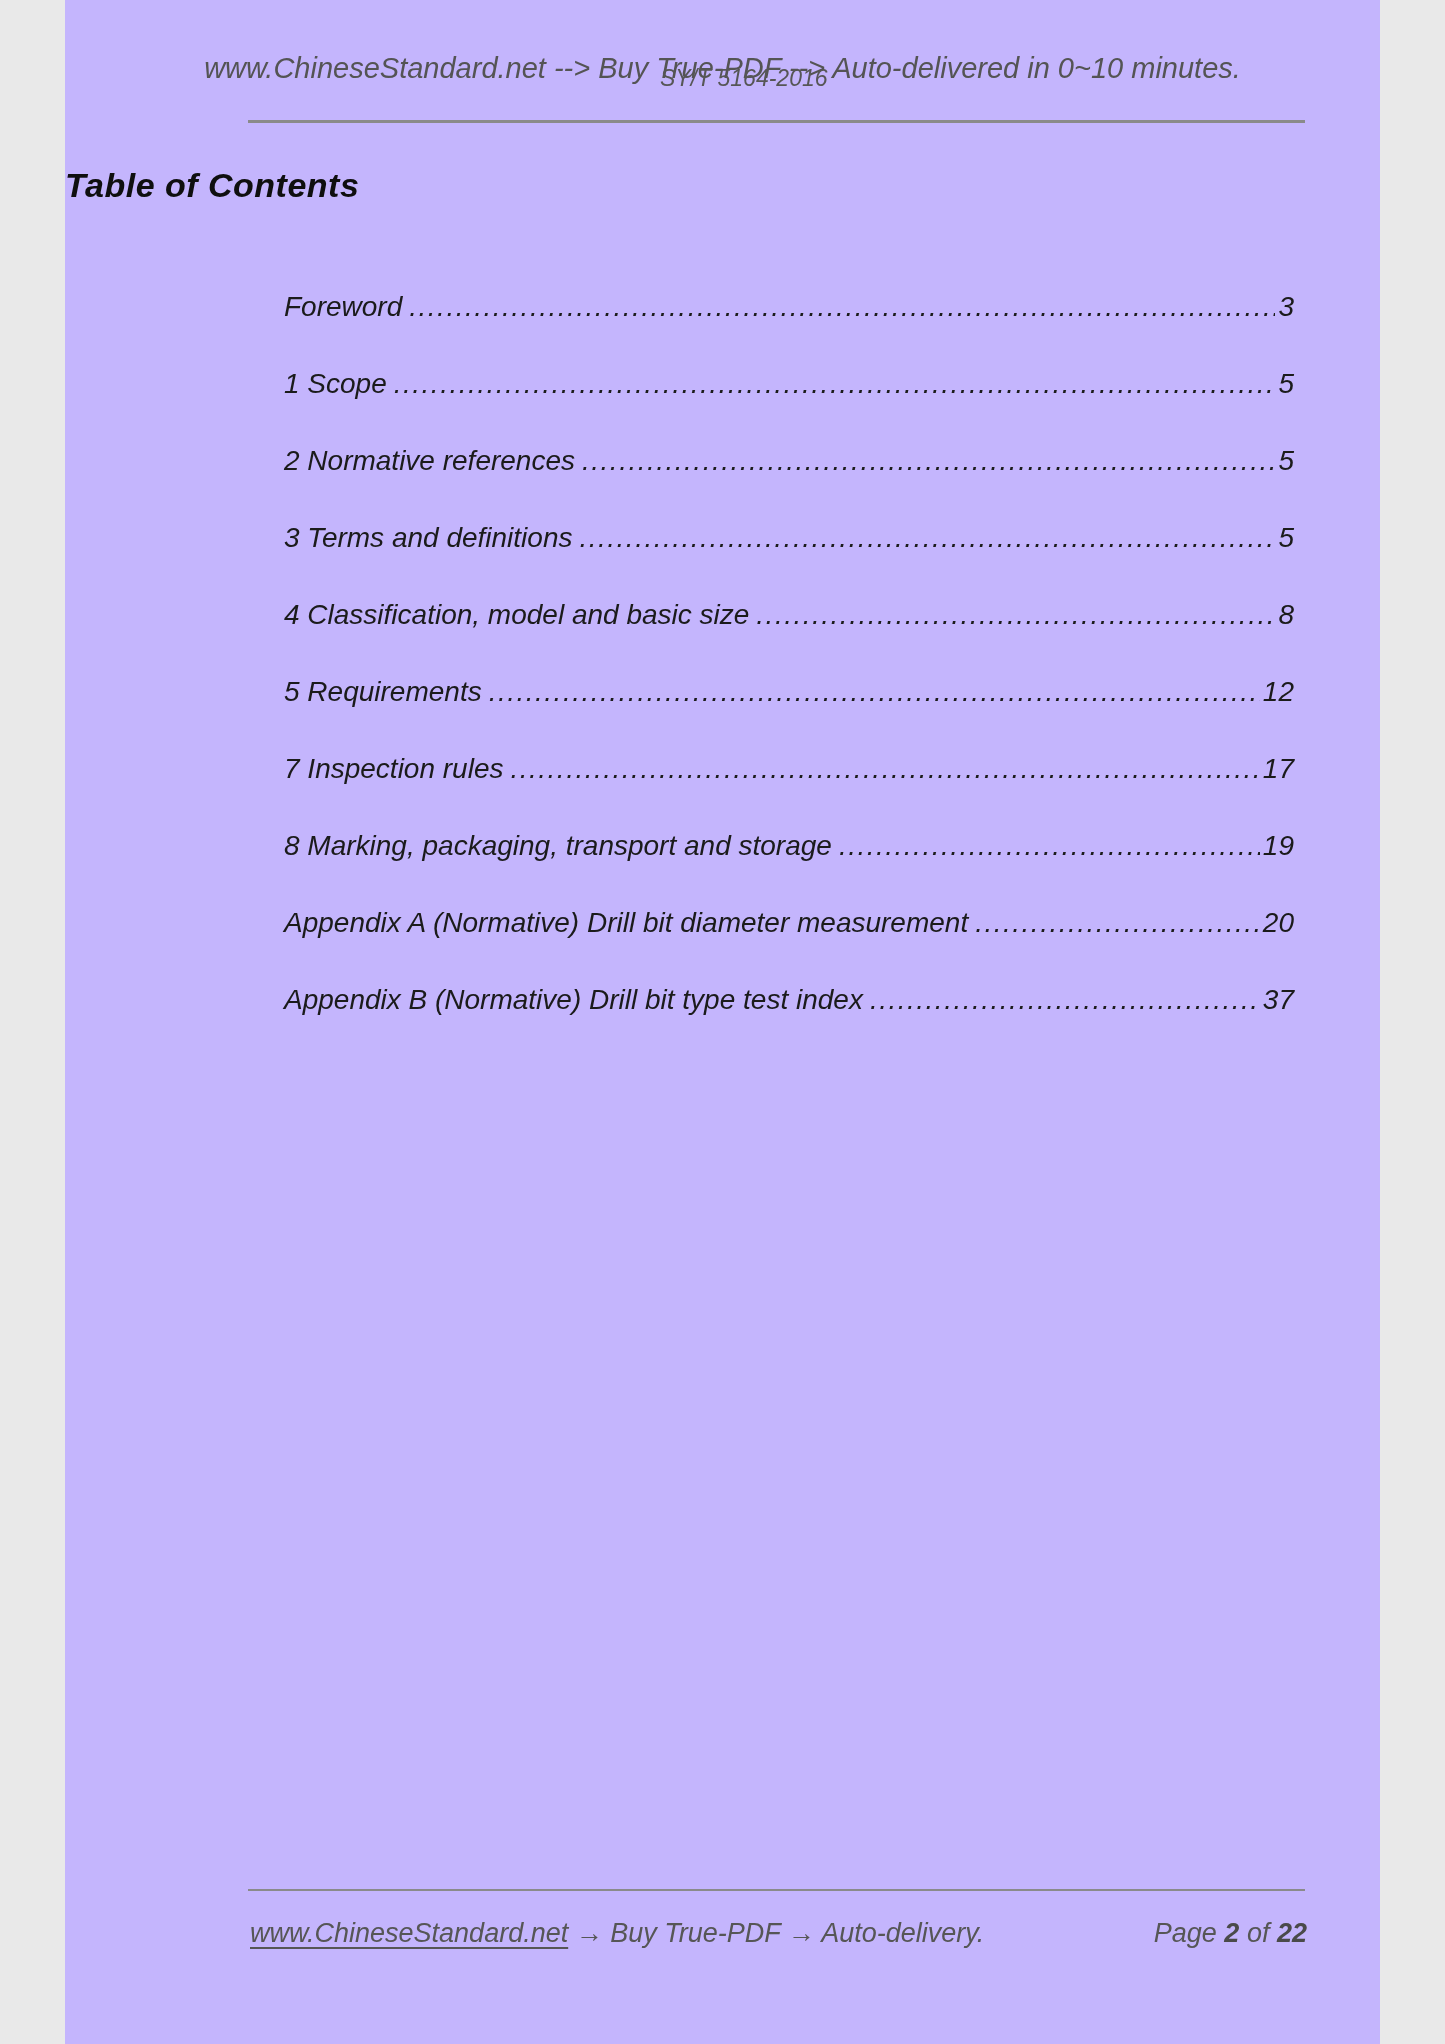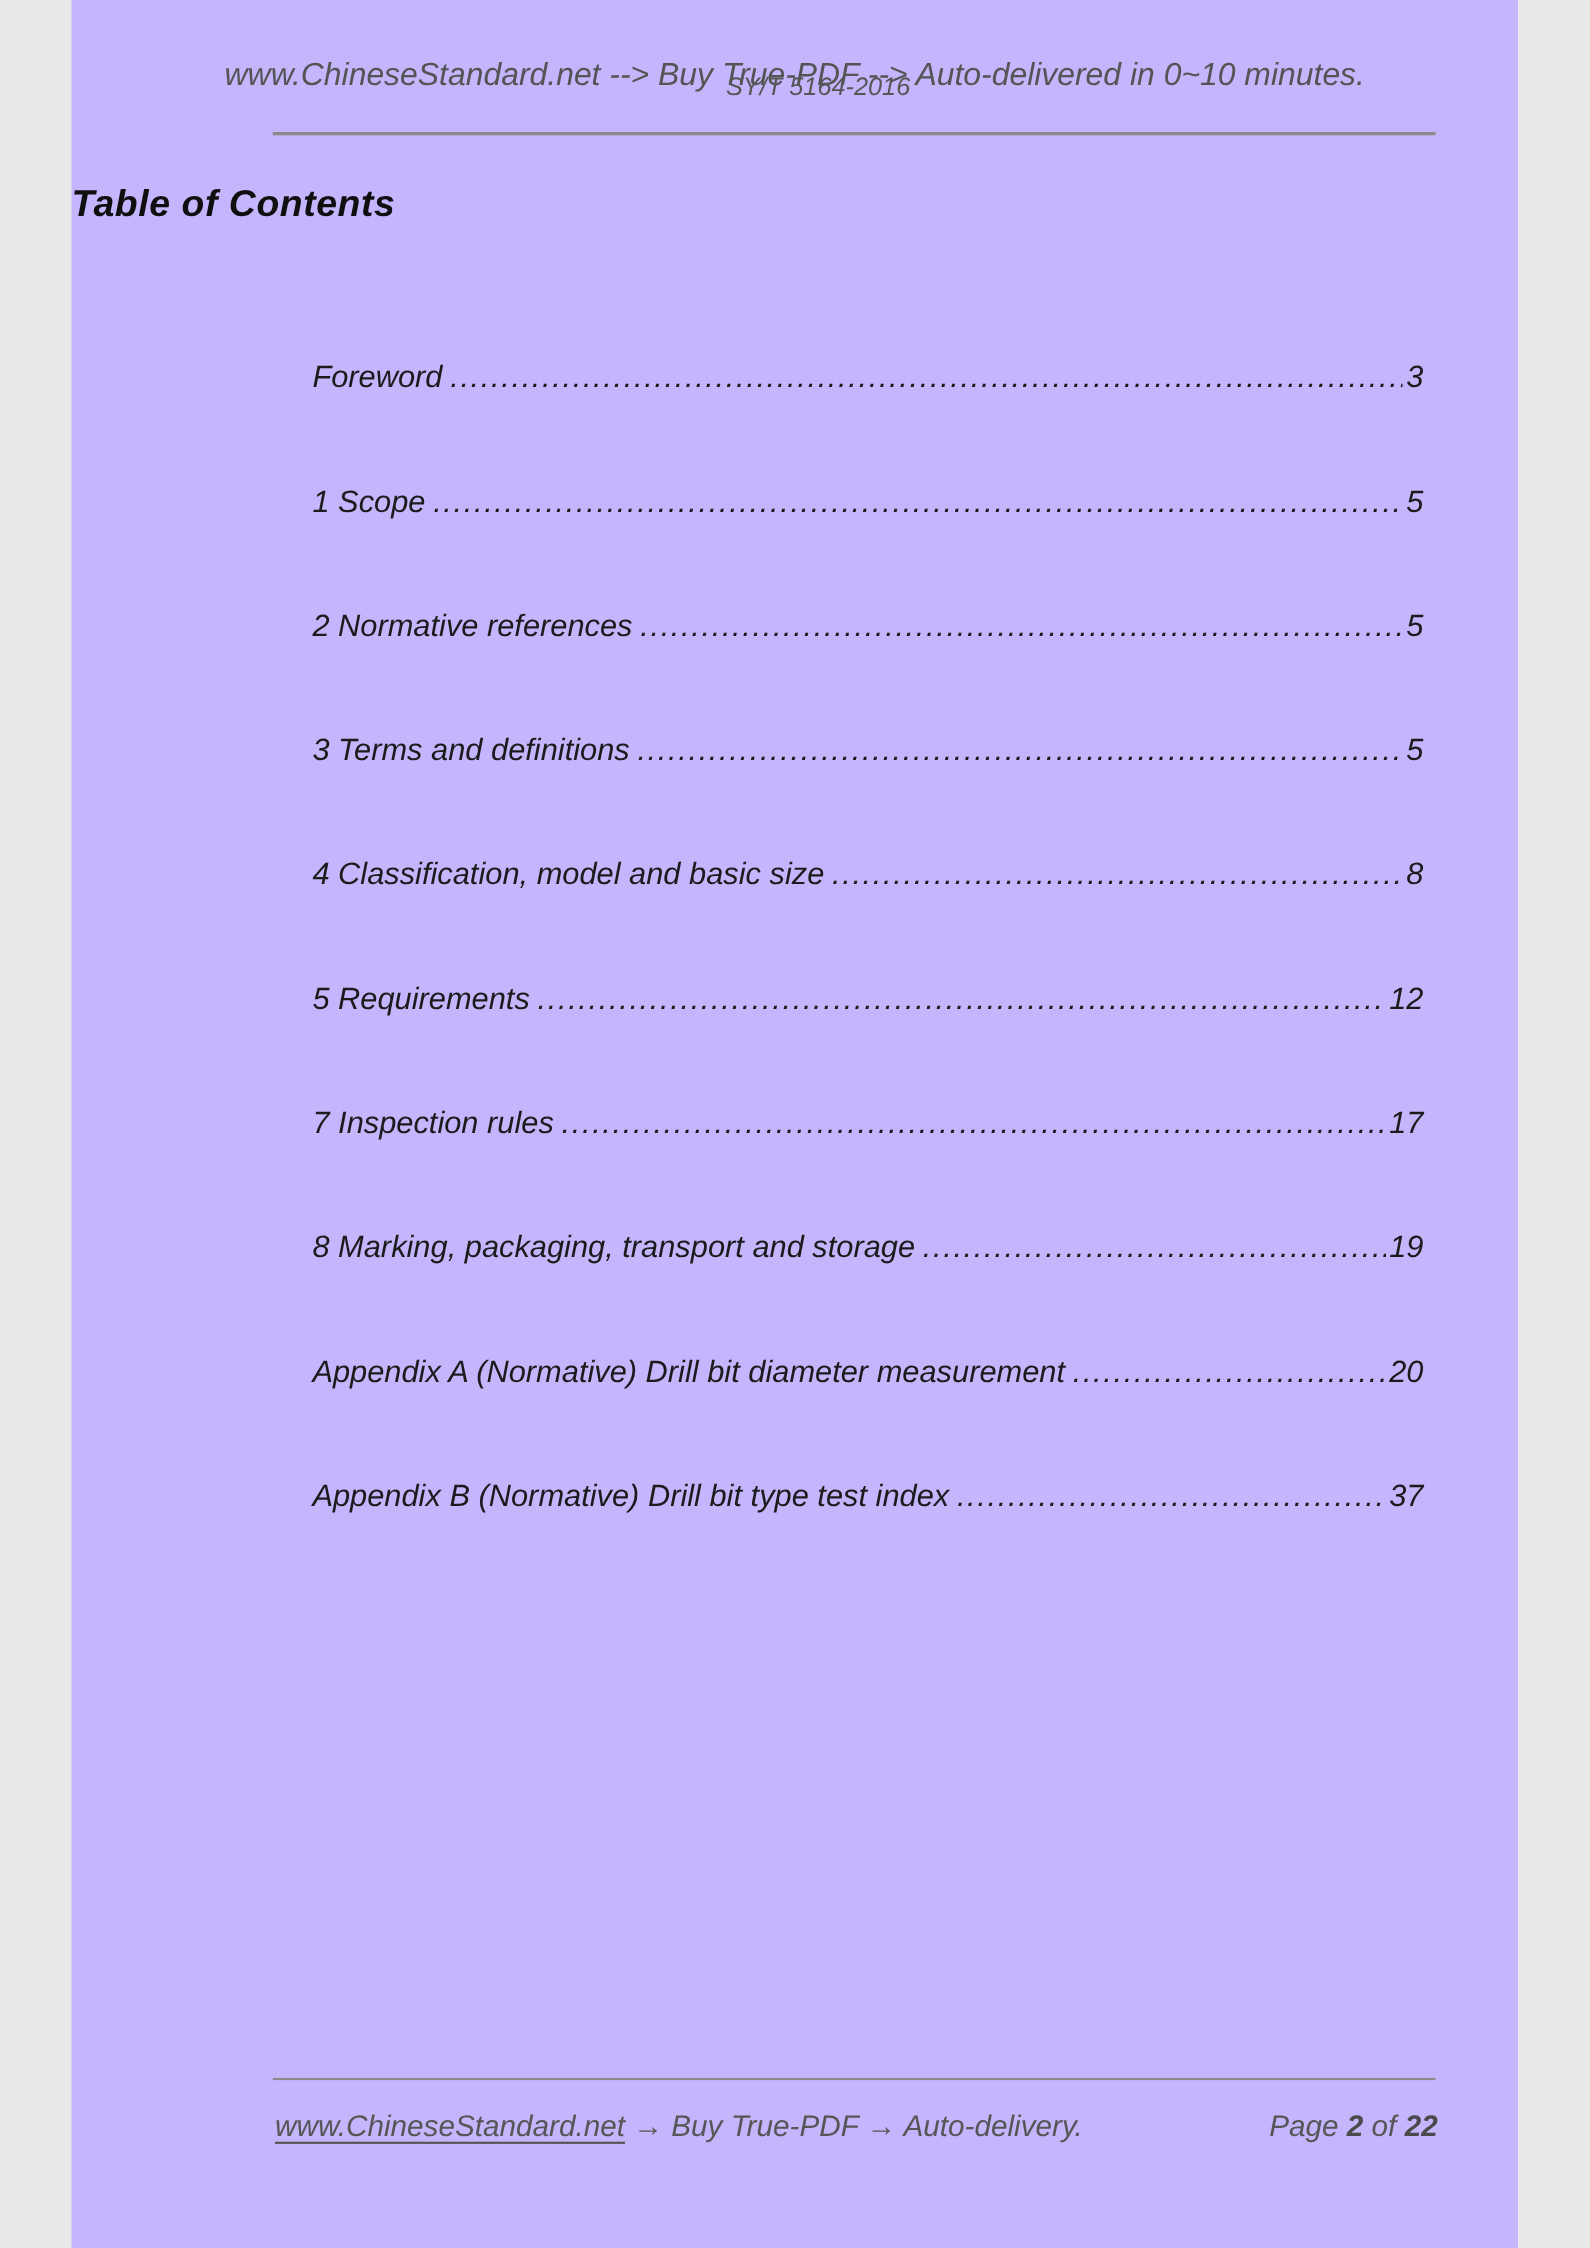--- a/index.html
+++ b/index.html
@@ -60,21 +60,20 @@
     top: 291px;
     left: 219px;
     width: 1010px;
     color: #1b1b1b;
   }
   .toc-row {
     display: flex;
     align-items: baseline;
     height: 77px;
     font-size: 28px;
-    margin-top: 36px;
   }
   .toc-label { white-space: nowrap; }
   .toc-dots {
     flex: 1;
     overflow: hidden;
     white-space: nowrap;
     margin: 0 3px 0 7px;
     color: #1b1b1b;
   }
   .toc-dots::after {

